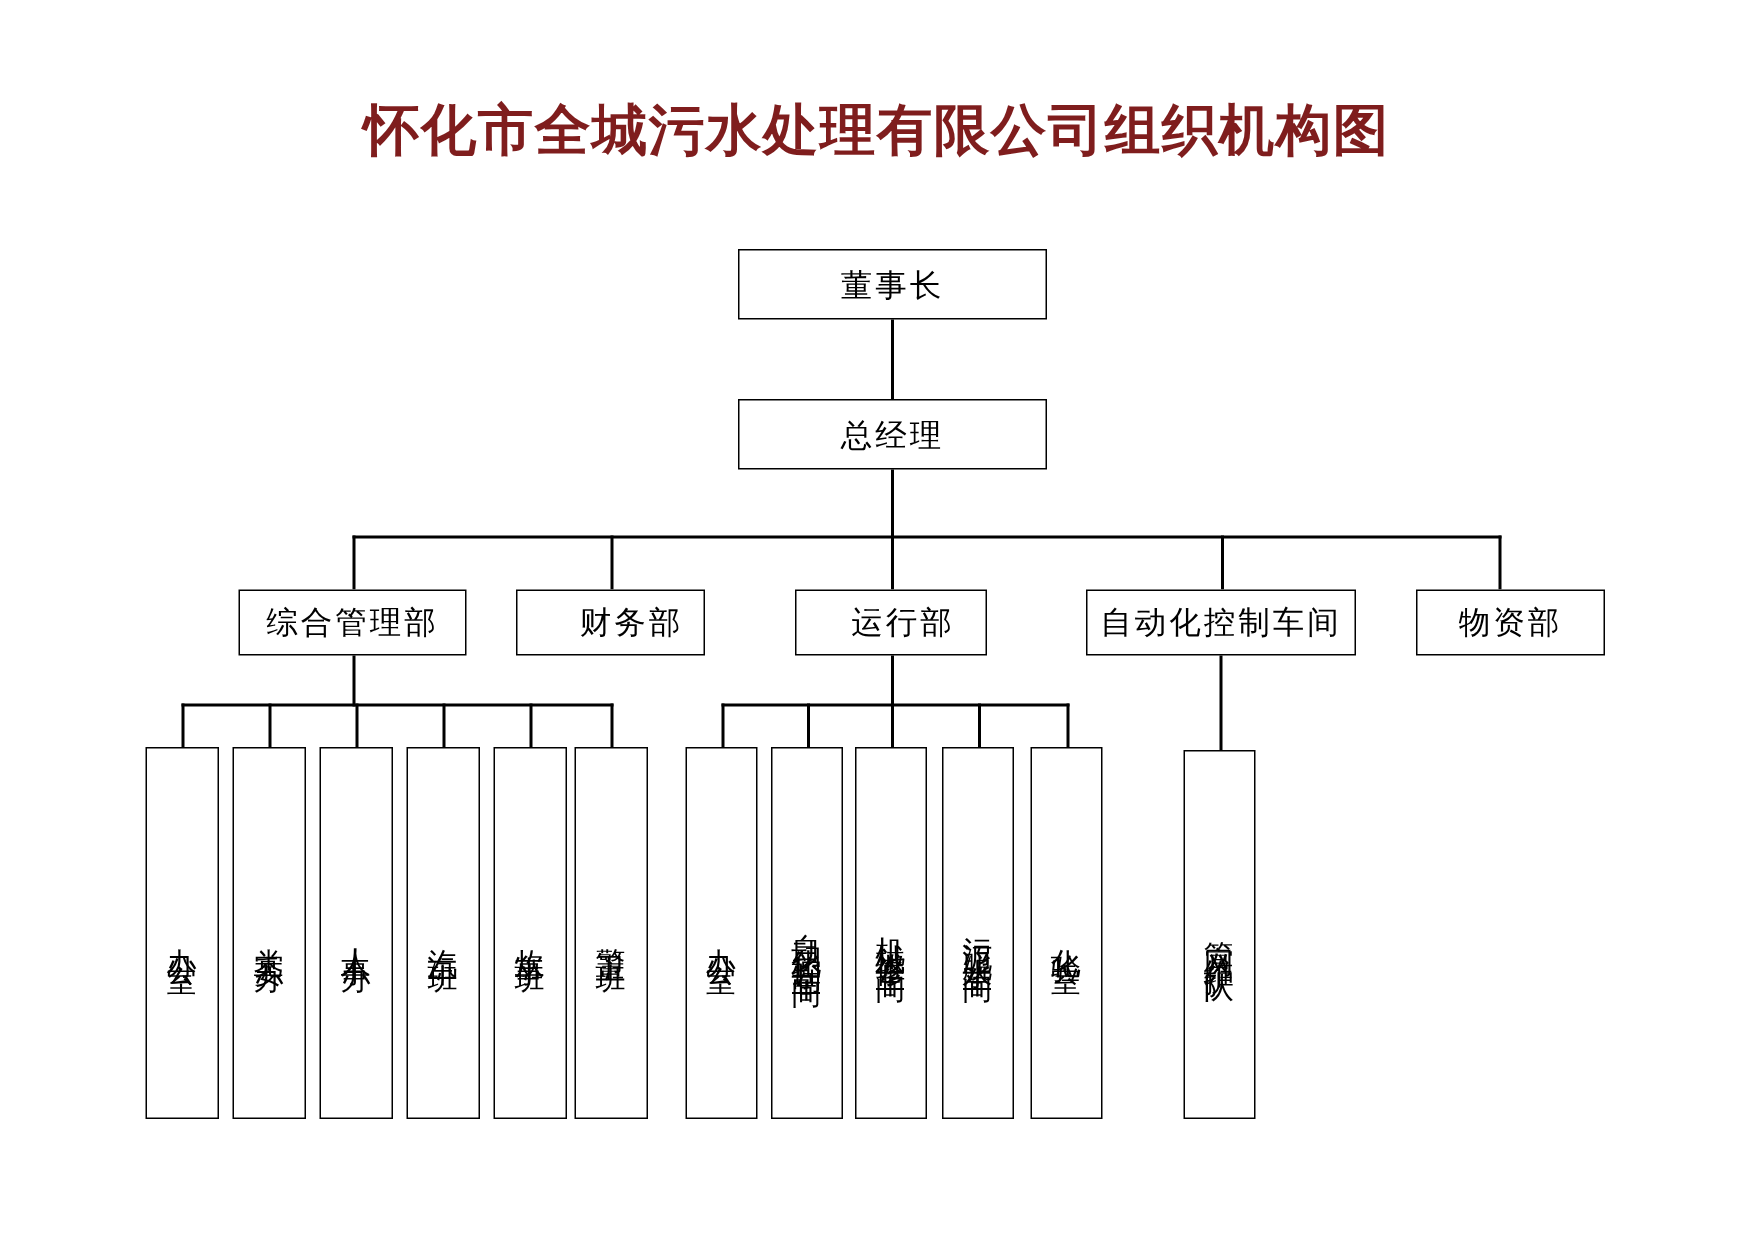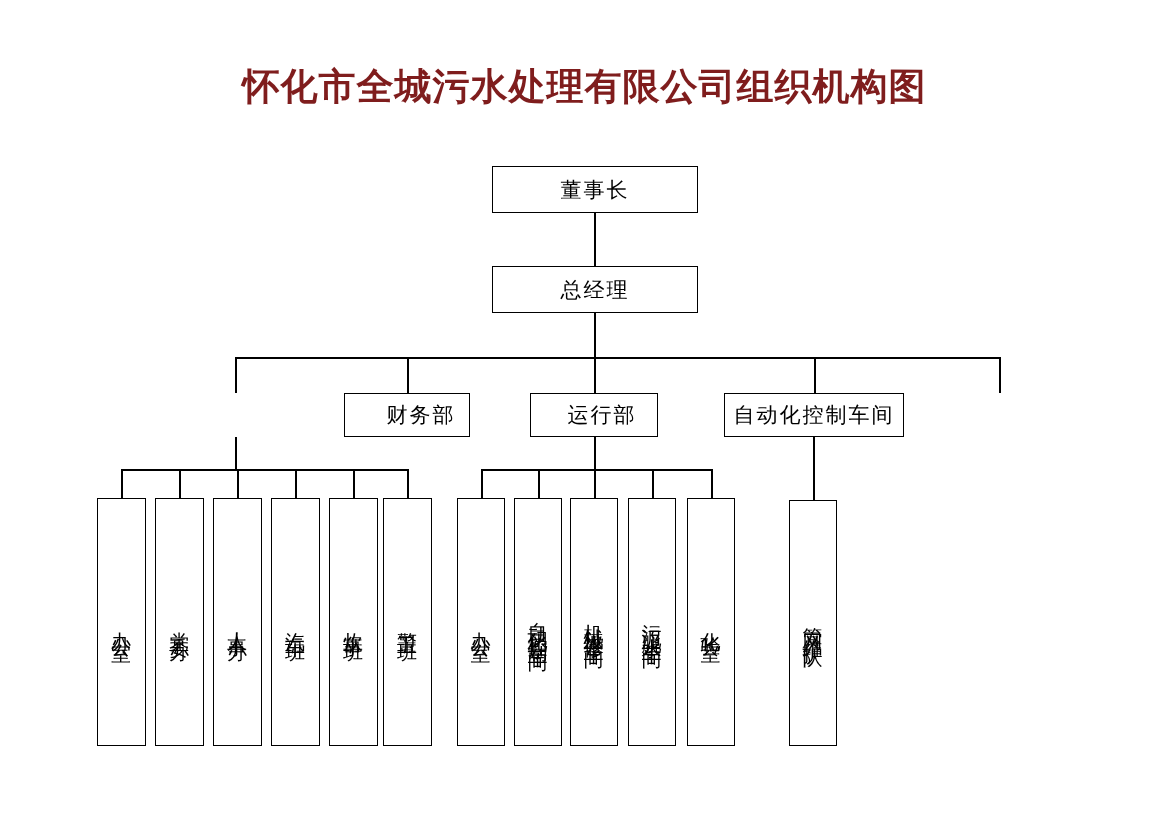--- a/index.html
+++ b/index.html
@@ -91,28 +91,34 @@
   <div class="line v" style="left:593.8px; top:313px; height:46px;"></div>
 
   <div class="line h" style="left:235px; top:357px; width:766px;"></div>
 
   <div class="line v" style="left:234.8px; top:357px; height:36px;"></div>
   <div class="line v" style="left:406.8px; top:357px; height:36px;"></div>
   <div class="line v" style="left:593.8px; top:357px; height:36px;"></div>
   <div class="line v" style="left:813.8px; top:357px; height:36px;"></div>
   <div class="line v" style="left:998.8px; top:357px; height:36px;"></div>
 
+  <div class="node horiz" style="left:159px; top:393px; width:152px; height:44px;">
+    <span>综合管理部</span>
+  </div>
   <div class="node horiz" style="left:344px; top:393px; width:126px; height:44px;padding-left:28px;">
     <span>财务部</span>
   </div>
   <div class="node horiz" style="left:530px; top:393px; width:128px; height:44px;padding-left:16px;">
     <span>运行部</span>
   </div>
   <div class="node horiz" style="left:724px; top:393px; width:180px; height:44px;">
     <span>自动化控制车间</span>
+  </div>
+  <div class="node horiz" style="left:944px; top:393px; width:126px; height:44px;">
+    <span>物资部</span>
   </div>
 
   <div class="line v" style="left:234.8px; top:437px; height:34px;"></div>
   <div class="line h" style="left:121px; top:469px; width:288px;"></div>
 
   <div class="line v" style="left:120.8px; top:469px; height:30px;"></div>
   <div class="line v" style="left:178.8px; top:469px; height:30px;"></div>
   <div class="line v" style="left:236.8px; top:469px; height:30px;"></div>
   <div class="line v" style="left:294.8px; top:469px; height:30px;"></div>
   <div class="line v" style="left:352.8px; top:469px; height:30px;"></div>

